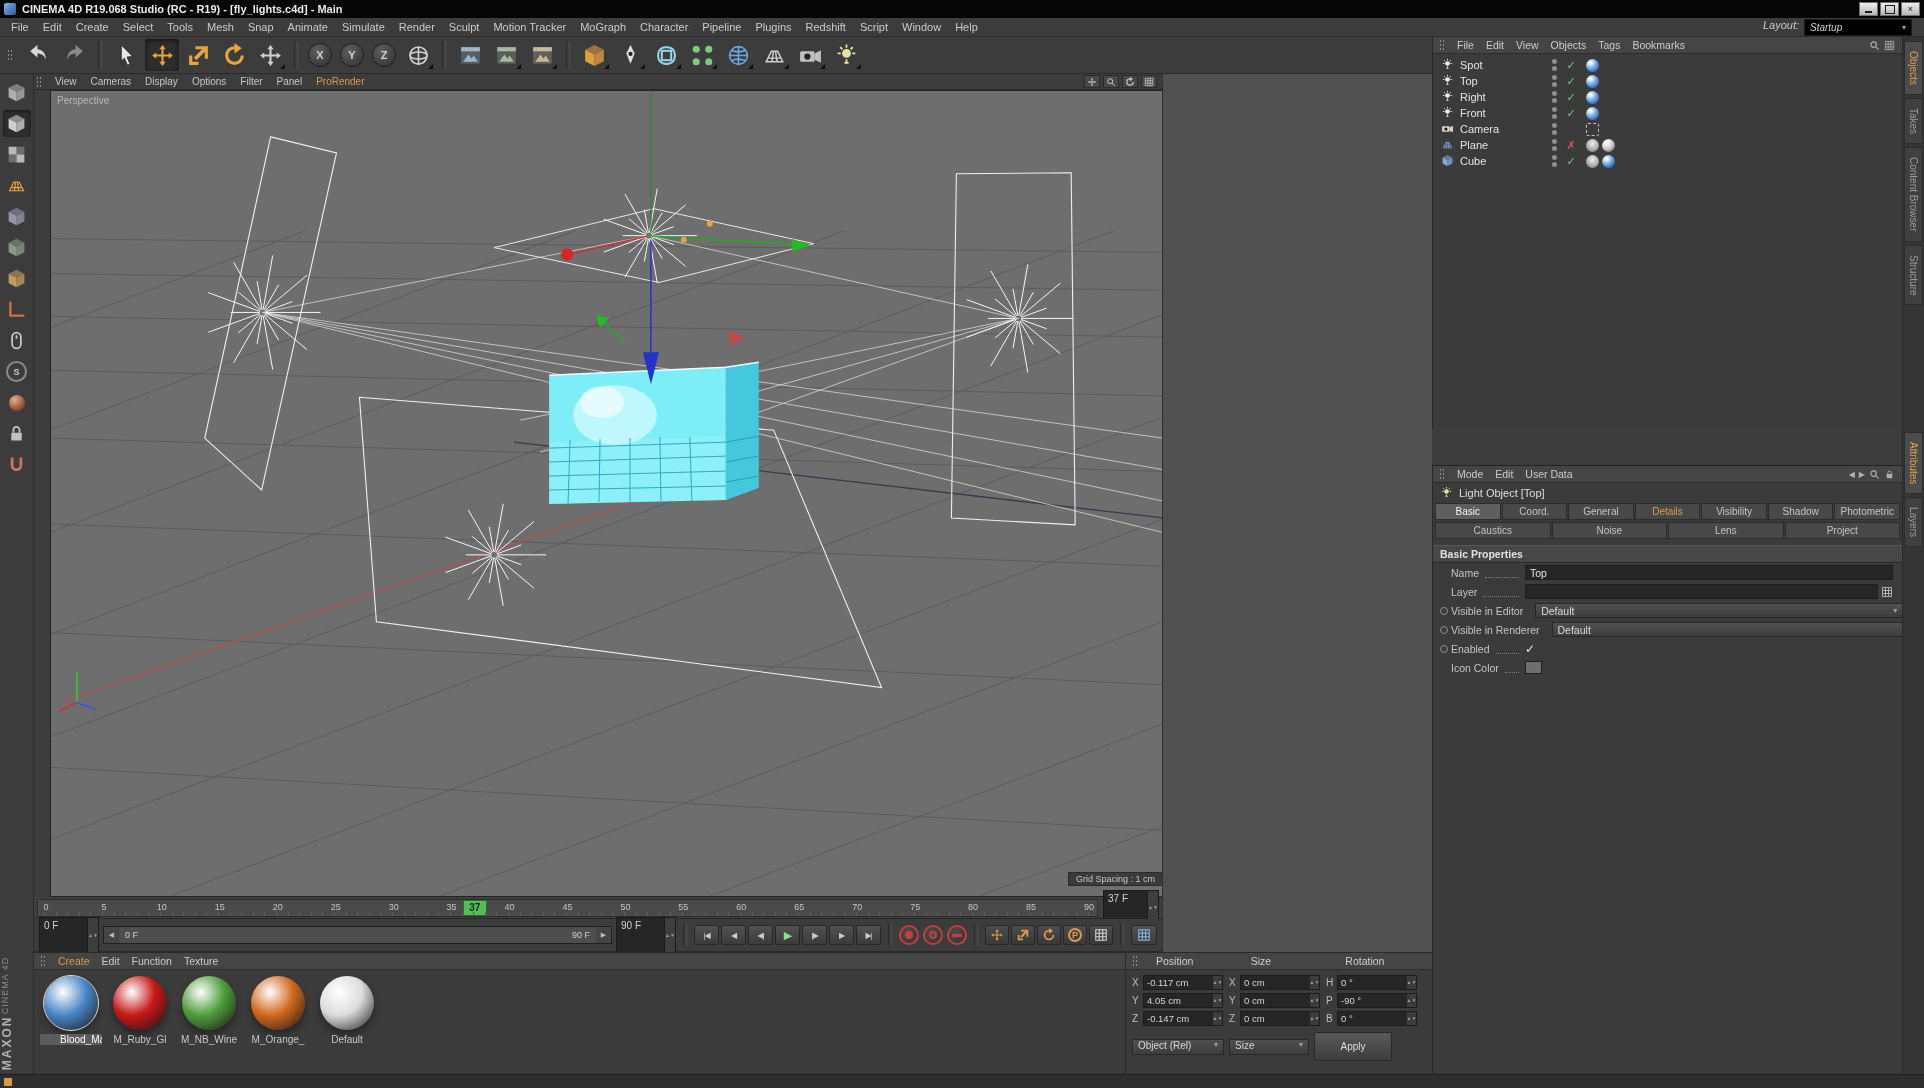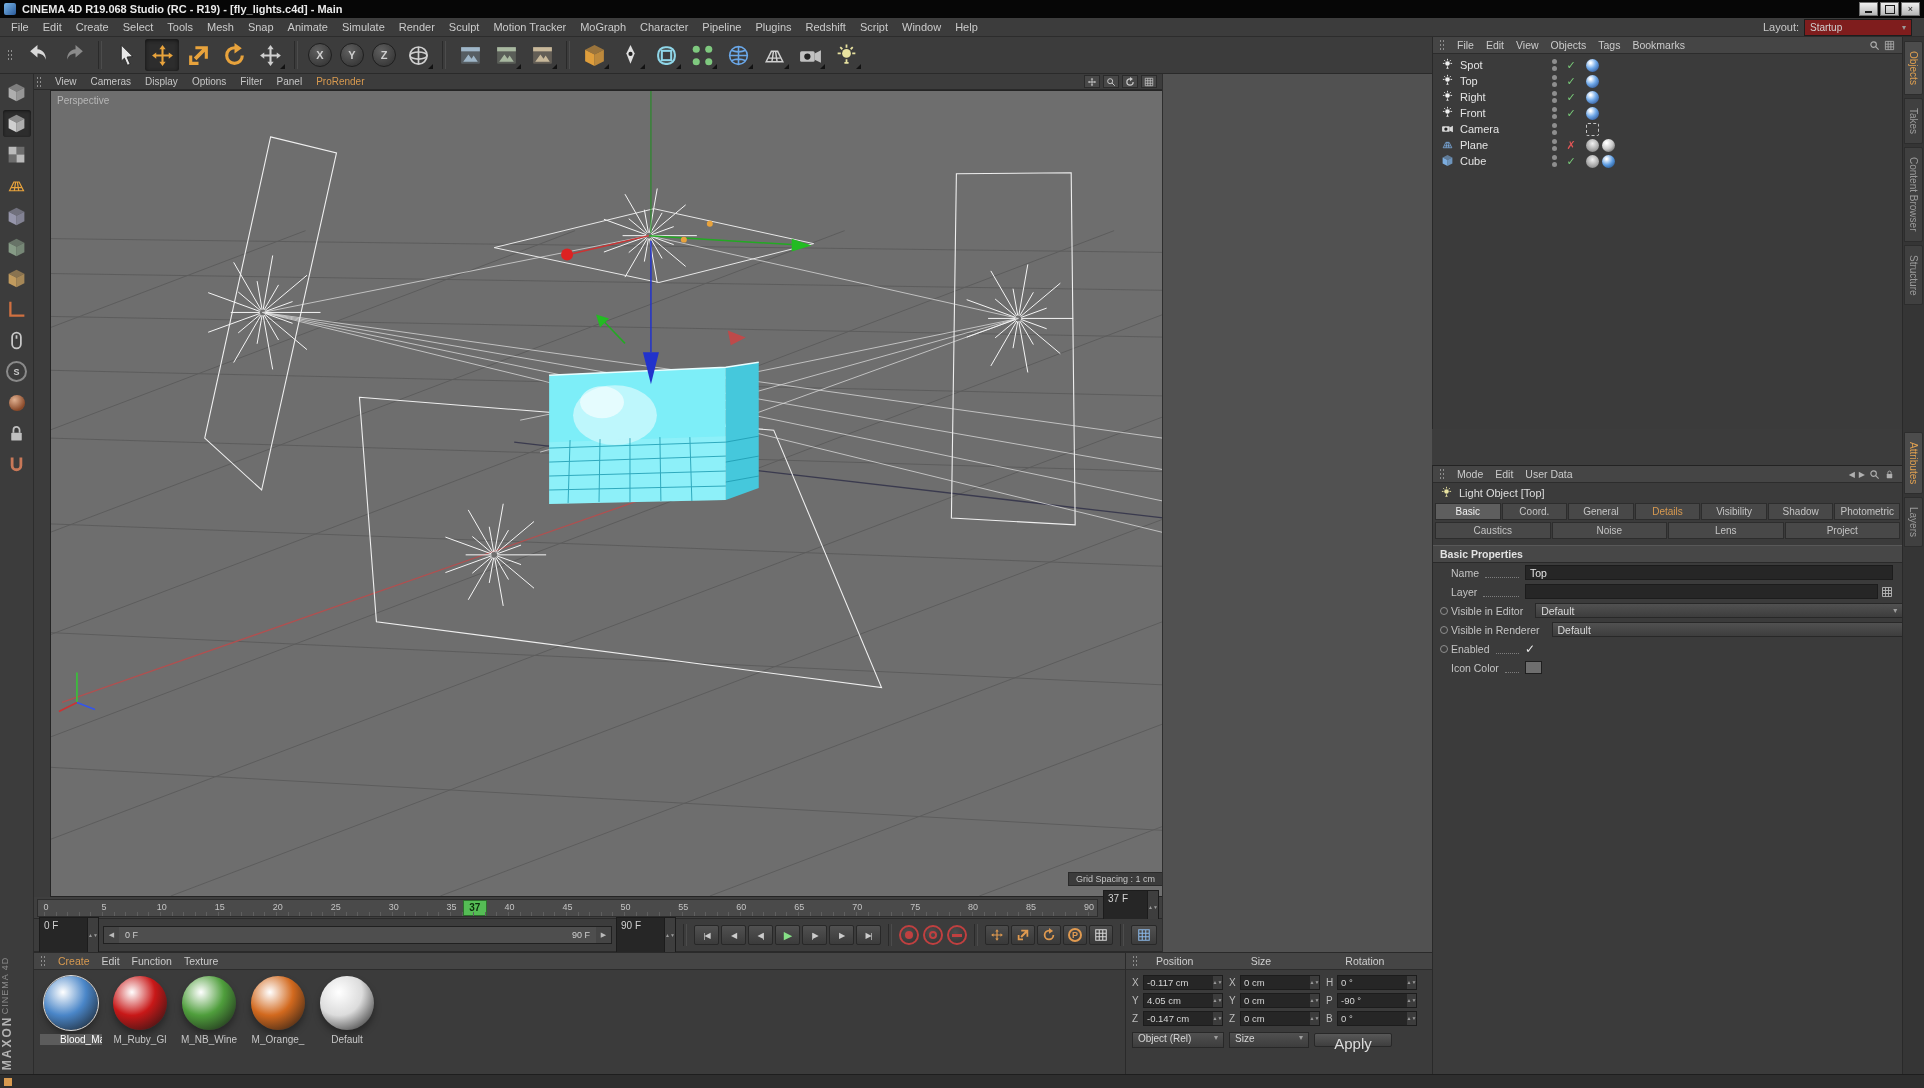--- a/index.html
+++ b/index.html
@@ -10,22 +10,22 @@
   #titlebar{left:0;top:0;width:1924px;height:18px;background:#060606;display:flex;align-items:center;padding:0 4px;box-sizing:border-box;}
   #appicon{width:12px;height:12px;background:linear-gradient(135deg,#7ab6e8,#2a5a9a);border-radius:2px;margin-right:6px;}
   #titletext{color:#eaeaea;font-weight:bold;font-size:11px;}
   #winbtns{margin-left:auto;display:flex;gap:2px;}
   .winbtn{width:19px;height:14px;background:linear-gradient(#efefef,#b5b5b5);border:1px solid #6f6f6f;display:flex;align-items:center;justify-content:center;color:#1a1a1a;font-size:9px;box-sizing:border-box;}
   .winbtn .minbar{width:7px;height:2px;background:#1a1a1a;margin-top:6px;}
   .winbtn .maxbox{width:8px;height:7px;border:1px solid #1a1a1a;}
   
   #menubar{left:0;top:18px;width:1924px;height:19px;background:#3c3c3c;border-bottom:1px solid #2c2c2c;display:flex;align-items:center;padding:0 4px;box-sizing:border-box;}
   .mi{padding:0 7px;color:#cbcbcb;cursor:default;}
-  #layoutbox{margin-left:auto;display:flex;align-items:center;gap:5px;padding-right:8px;}
-  #layout-select{width:96px;height:15px;background:#7f1d1d;border:1px solid #1d1d1d;display:flex;align-items:center;padding:0 5px;font-size:10px;color:#d0d0d0;}
+  #layoutbox{margin-left:auto;display:flex;align-items:flex-start;gap:5px;padding-right:8px;font-style:italic;}
+  #layout-select{width:96px;height:15px;background:#000000;border:1px solid #1d1d1d;display:flex;align-items:center;padding:0 5px;font-size:10px;color:#d0d0d0;}
   #layout-select .caret{margin-left:auto;font-size:8px;color:#9a9a9a;}
   
   #toolbar{left:0;top:37px;width:1432px;height:37px;background:#3c3c3c;border-bottom:1px solid #2a2a2a;display:flex;align-items:center;padding:0 5px;box-sizing:border-box;gap:2px;}
   .tbsep{width:2px;height:28px;border-left:1px solid #2a2a2a;border-right:1px solid #4c4c4c;margin:0 5px;}
   .ticon{width:34px;height:32px;display:flex;align-items:center;justify-content:center;border-radius:3px;position:relative;}
   .ticon svg{width:25px;height:25px;}
   .ticon.active{background:#2d2d2d;box-shadow:inset 0 1px 4px #101010;}
   .ddc::after{content:"";position:absolute;right:2px;bottom:2px;border-left:5px solid transparent;border-bottom:5px solid #121212;}
   .axisbtn{width:30px;height:30px;display:flex;align-items:center;justify-content:center;}
   .axisbtn .ring{width:22px;height:22px;border-radius:50%;background:radial-gradient(circle at 38% 32%,#606060,#2d2d2d);border:1px solid #1f1f1f;display:flex;align-items:center;justify-content:center;color:#cfcfcf;font-weight:bold;font-size:11px;}
@@ -91,21 +91,21 @@
   .cbody{display:flex;gap:6px;padding:5px 4px 0 6px;}
   .ccol{display:flex;flex-direction:column;gap:3px;}
   .crow{display:flex;align-items:center;gap:3px;}
   .clbl{width:8px;font-size:10px;color:#bdbdbd;}
   .cfld{display:flex;width:80px;height:15px;background:#262626;border:1px solid #1c1c1c;box-sizing:border-box;}
   .cval{flex:1;font-size:9.5px;line-height:13px;padding:0 3px;color:#d6d6d6;white-space:nowrap;overflow:hidden;}
   .cstep{width:9px;background:#3c3c3c;display:flex;flex-direction:column;align-items:center;justify-content:center;font-size:5px;line-height:5px;color:#9a9a9a;}
   .cfoot{display:flex;gap:5px;padding:6px 4px 0 6px;align-items:center;}
   .dd{width:92px;height:16px;background:linear-gradient(#505050,#3d3d3d);border:1px solid #282828;display:flex;align-items:flex-start;padding:0 5px;font-size:10px;color:#d6d6d6;box-sizing:border-box;}
   .dd .caret{margin-left:auto;font-size:8px;color:#9f9f9f;}
-  .applybtn{width:78px;height:14px;background:linear-gradient(#585858,#3e3e3e);border:1px solid #282828;border-radius:2px;color:#dcdcdc;font-size:15px;font-family:inherit;}
+  .applybtn{width:78px;height:29px;background:linear-gradient(#585858,#3e3e3e);border:1px solid #282828;border-radius:2px;color:#dcdcdc;font-size:10px;font-family:inherit;}
   
   #dock{left:1162px;top:74px;width:270px;height:878px;background:#515151;border-left:1px solid #2e2e2e;box-sizing:border-box;}
   
   #ompanel{left:1432px;top:37px;width:470px;height:392px;background:#3b3b3b;border-left:1px solid #292929;box-sizing:border-box;}
   .hicons{margin-left:auto;display:flex;gap:4px;align-items:center;padding-right:3px;}
   .hicons svg{width:11px;height:11px;}
   .hicon{display:flex;align-items:center;justify-content:center;color:#b0b0b0;font-size:8px;}
   #object-rows{padding-top:3px;}
   .orow{display:flex;align-items:center;height:16px;padding-left:8px;gap:5px;}
   .oicon{width:14px;height:14px;flex:none;display:flex;}

